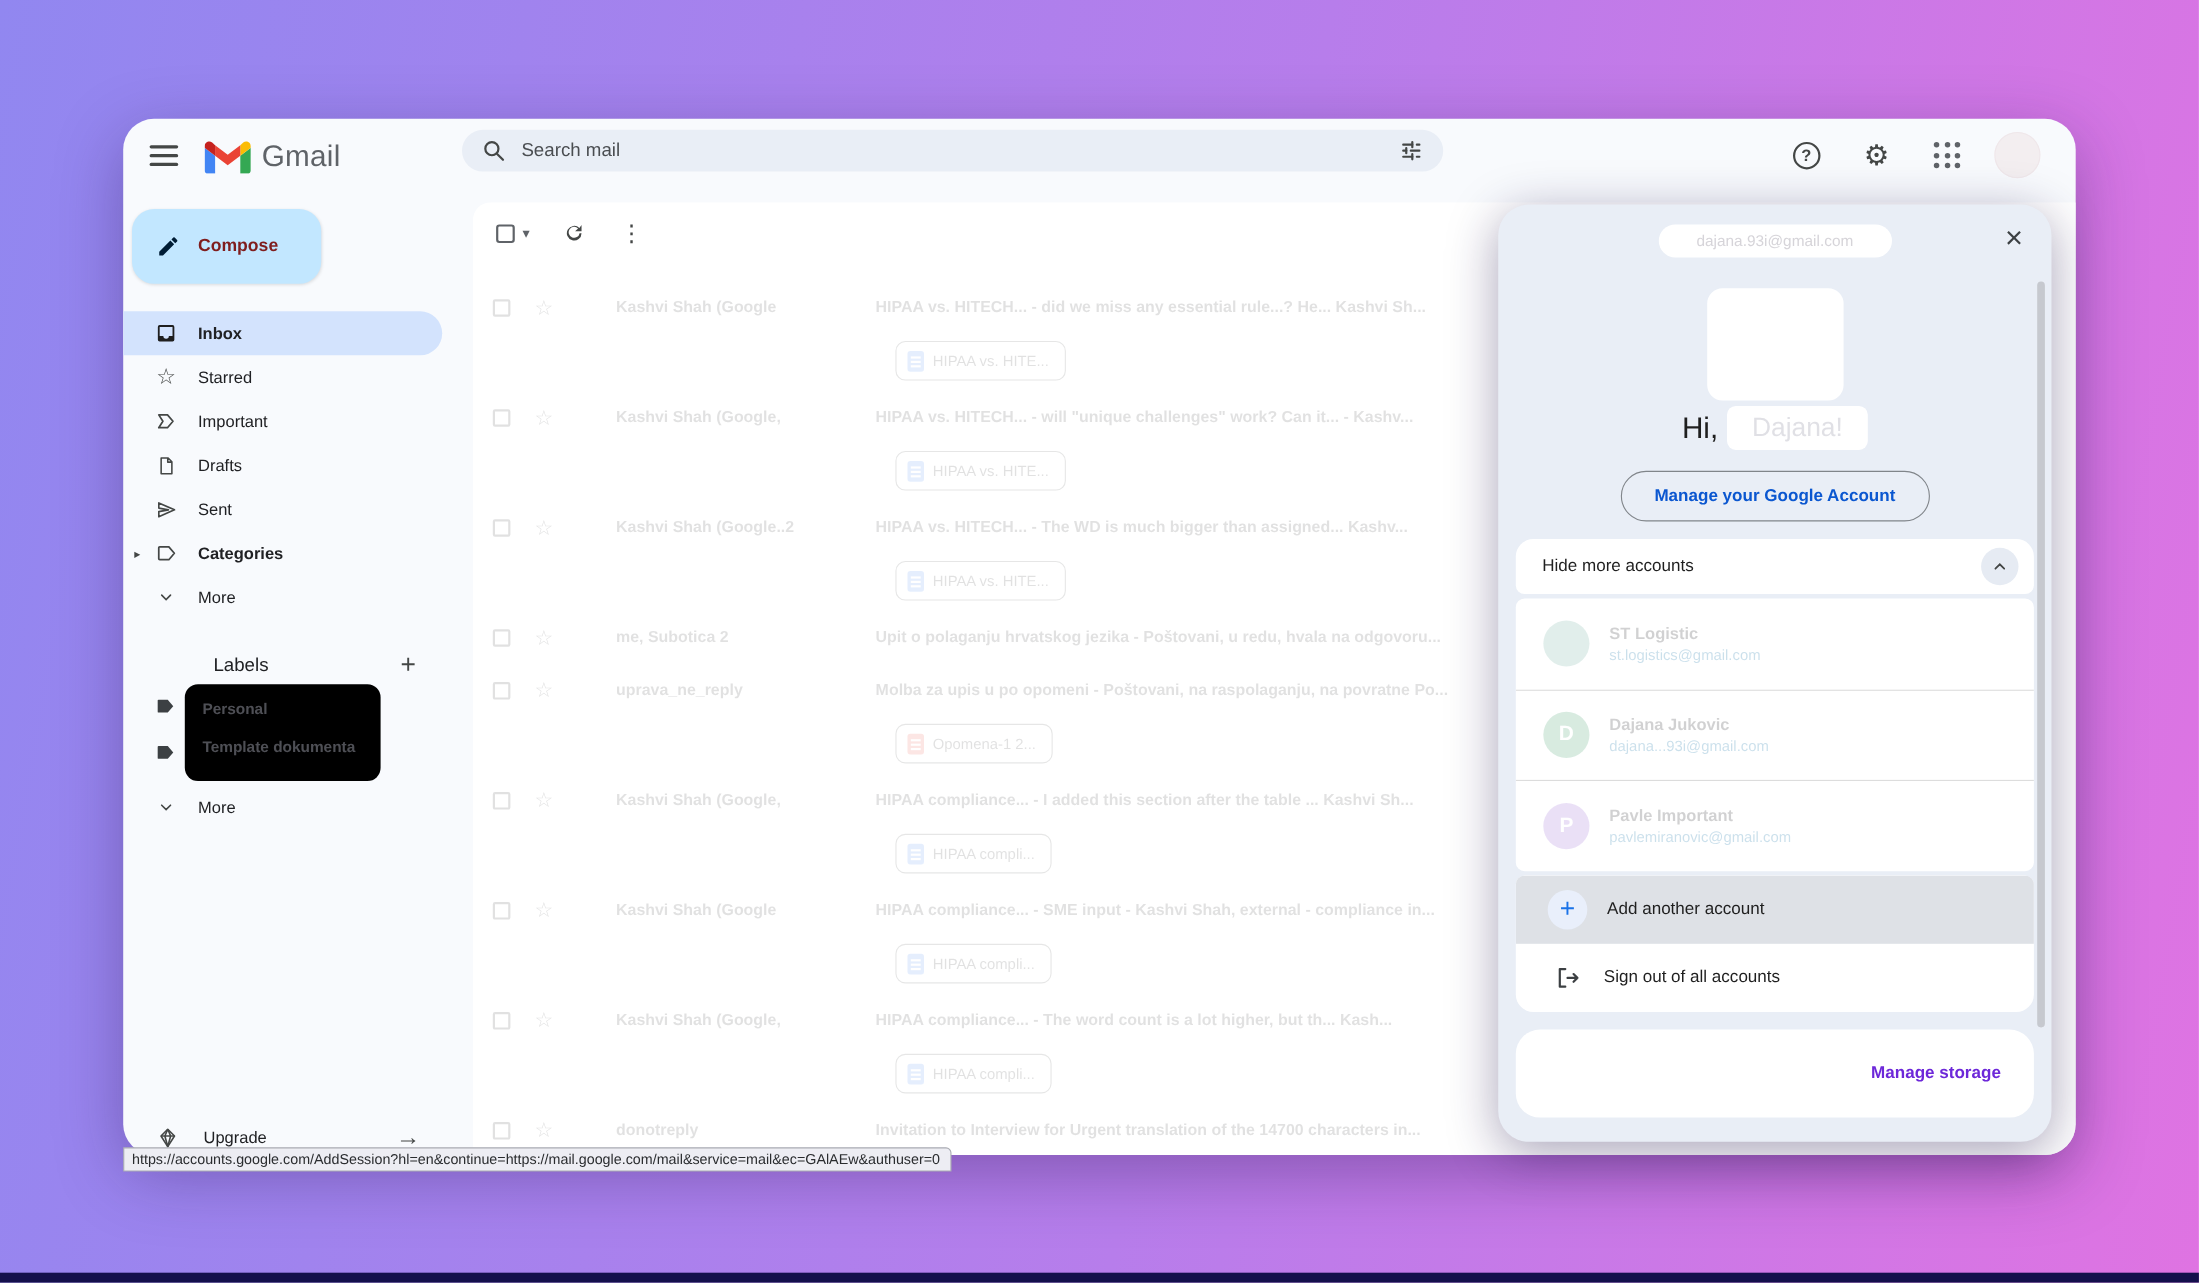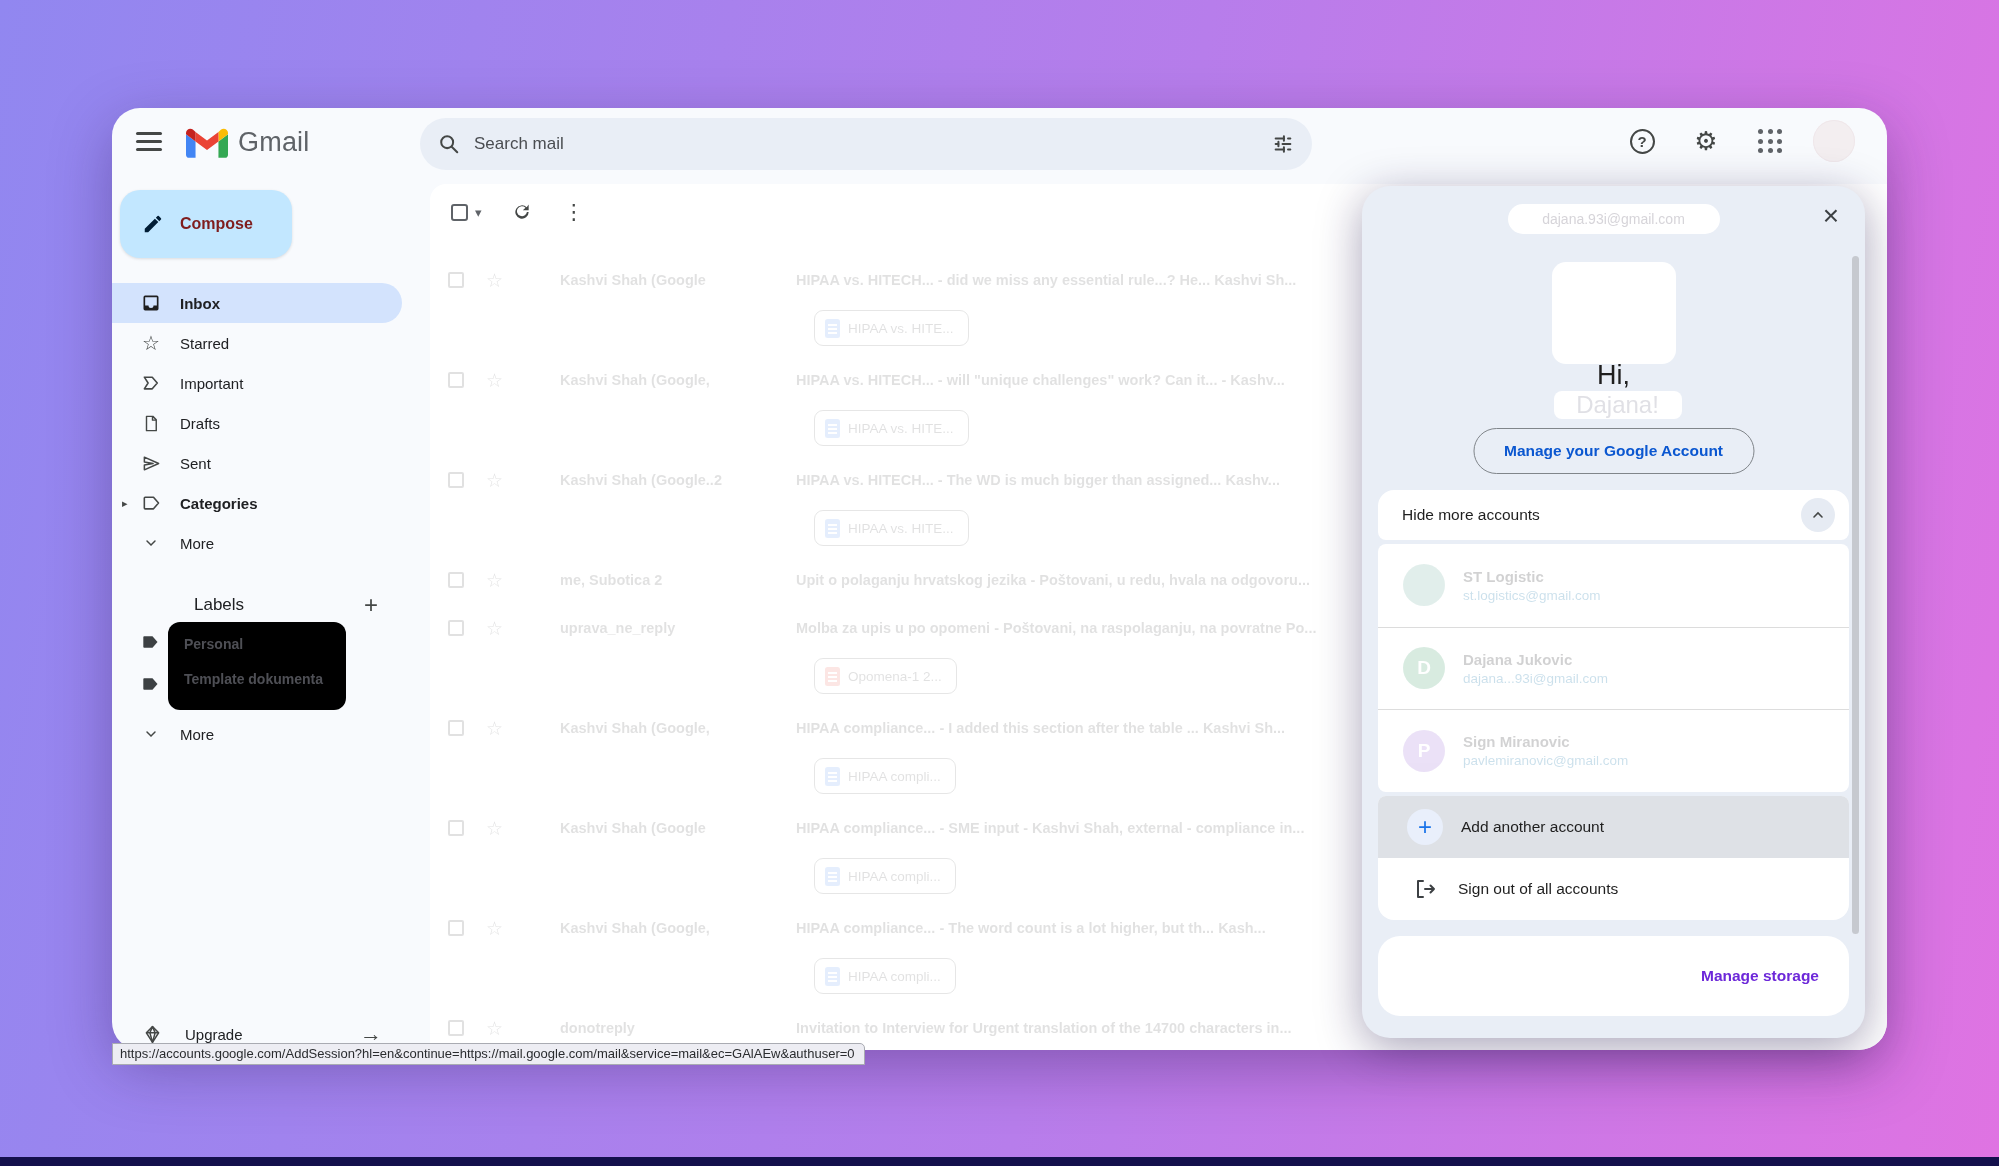--- a/index.html
+++ b/index.html
@@ -9,21 +9,21 @@
 
   
   .window { position:absolute; left:112px; top:108px; width:1775px; height:942px; background:#f8fafd;
             border-radius:28px; box-shadow:0 18px 60px rgba(40,20,80,.35); z-index:1; overflow:hidden; }
 
   
   .hamburger { position:absolute; left:24px; top:24px; width:26px; height:20px; cursor:pointer; }
   .hamburger i { display:block; height:3px; background:#444746; border-radius:2px; margin-bottom:5px; }
   .logo { position:absolute; left:74px; top:18px; display:flex; align-items:center; gap:10px; }
   .logo-word { font-size:27px; color:#5f6368; font-weight:500; letter-spacing:.2px; }
-  .searchbar { position:absolute; left:308px; top:10px; width:892px; height:52px; background:#e9eef6;
+  .searchbar { position:absolute; left:308px; top:10px; width:892px; height:38px; background:#e9eef6;
                border-radius:26px; display:flex; align-items:center; padding:0 18px; }
   .searchbar input { flex:1; border:none; outline:none; background:transparent; font-size:17px; color:#202124;
                      font-family:inherit; margin-left:14px; }
   .searchbar input::placeholder { color:#4a4d51; opacity:1; }
   .hdr-icons { position:absolute; right:32px; top:12px; display:flex; align-items:center; gap:22px; }
   .round-ic { width:42px; height:42px; display:flex; align-items:center; justify-content:center; border-radius:50%; color:#444746; }
   .help-circle { width:25px; height:25px; border:2.2px solid #444746; border-radius:50%; display:flex; align-items:center; justify-content:center; font-size:15px; font-weight:700; color:#444746; }
   .gear-glyph { font-size:26px; line-height:1; }
   .apps-grid { display:grid; grid-template-columns:repeat(3,5px); grid-template-rows:repeat(3,5px); gap:4.5px; }
   .apps-grid i { width:5px; height:5px; background:#5f6368; border-radius:50%; }
@@ -77,21 +77,21 @@
   .chip .doc:after { content:""; position:absolute; left:3px; top:5px; right:3px; height:2px; background:#fff; box-shadow:0 4px 0 #fff, 0 8px 0 #fff; }
   .chip .ct { font-size:13.5px; color:#202124; white-space:nowrap; }
 
   
   .panel { position:absolute; left:1362px; top:186px; width:503px; height:852px; background:#e9eef6; border-radius:28px;
            box-shadow:0 10px 45px rgba(30,15,70,.38); z-index:5; }
   .close-x { position:absolute; right:22px; top:12px; font-size:28px; color:#3c4043; cursor:pointer; line-height:1; padding:4px; }
   .email-pill { position:absolute; left:50%; transform:translateX(-50%); top:18px; width:212px; height:30px; background:#fff;
                 border-radius:15px; display:flex; align-items:center; justify-content:center; font-size:14px; color:rgba(174,170,180,.5); }
   .big-avatar { position:absolute; left:50%; transform:translateX(-50%); top:76px; width:124px; height:102px; background:#fff; border-radius:14px; }
-  .greet { position:absolute; left:0; right:0; top:182px; height:42px; display:flex; align-items:center; justify-content:center;flex-direction:column; }
+  .greet { position:absolute; left:0; right:0; top:182px; height:42px; display:flex; align-items:center; justify-content:center; }
   .greet .hi { font-size:27px; color:#1f1f1f; }
   .greet .name-redact { width:128px; height:40px; background:#fff; border-radius:8px; margin-left:8px; display:flex;
                         align-items:center; justify-content:center; font-size:24px; color:rgba(178,178,190,.4); }
   .manage-btn { position:absolute; left:50%; transform:translateX(-50%); top:242px; height:46px; padding:0 30px;
                 border:1px solid #80858a; border-radius:23px; background:transparent; display:flex; align-items:center;
                 font-size:15.5px; font-weight:600; color:#0b57d0; cursor:pointer; white-space:nowrap; }
   .card { position:absolute; left:16px; width:471px; background:#fff; overflow:hidden; }
   .card-hide { top:304px; height:50px; border-radius:16px 16px 8px 8px; display:flex; align-items:center; cursor:pointer; }
   .card-hide .t { margin-left:24px; font-size:15.5px; color:#1f1f1f; }
   .chev-circle { position:absolute; right:14px; width:34px; height:34px; border-radius:50%; background:#e6ebf3;
@@ -434,21 +434,21 @@
     <div class="acct">
       <span class="av" style="background:#3f9d6b">D</span>
       <span class="info">
         <div class="nm">Dajana Jukovic</div>
         <div class="em">dajana...93i@gmail.com</div>
       </span>
     </div>
     <div class="acct">
       <span class="av" style="background:#9b6bd6">P</span>
       <span class="info">
-        <div class="nm">Sign Miranovic</div>
+        <div class="nm">Pavle Important</div>
         <div class="em">pavlemiranovic@gmail.com</div>
       </span>
     </div>
   </div>
 
   <div class="card card-actions">
     <div class="act-row hl">
       <span class="plus-circle">+</span>
       <span class="t">Add another account</span>
     </div>

